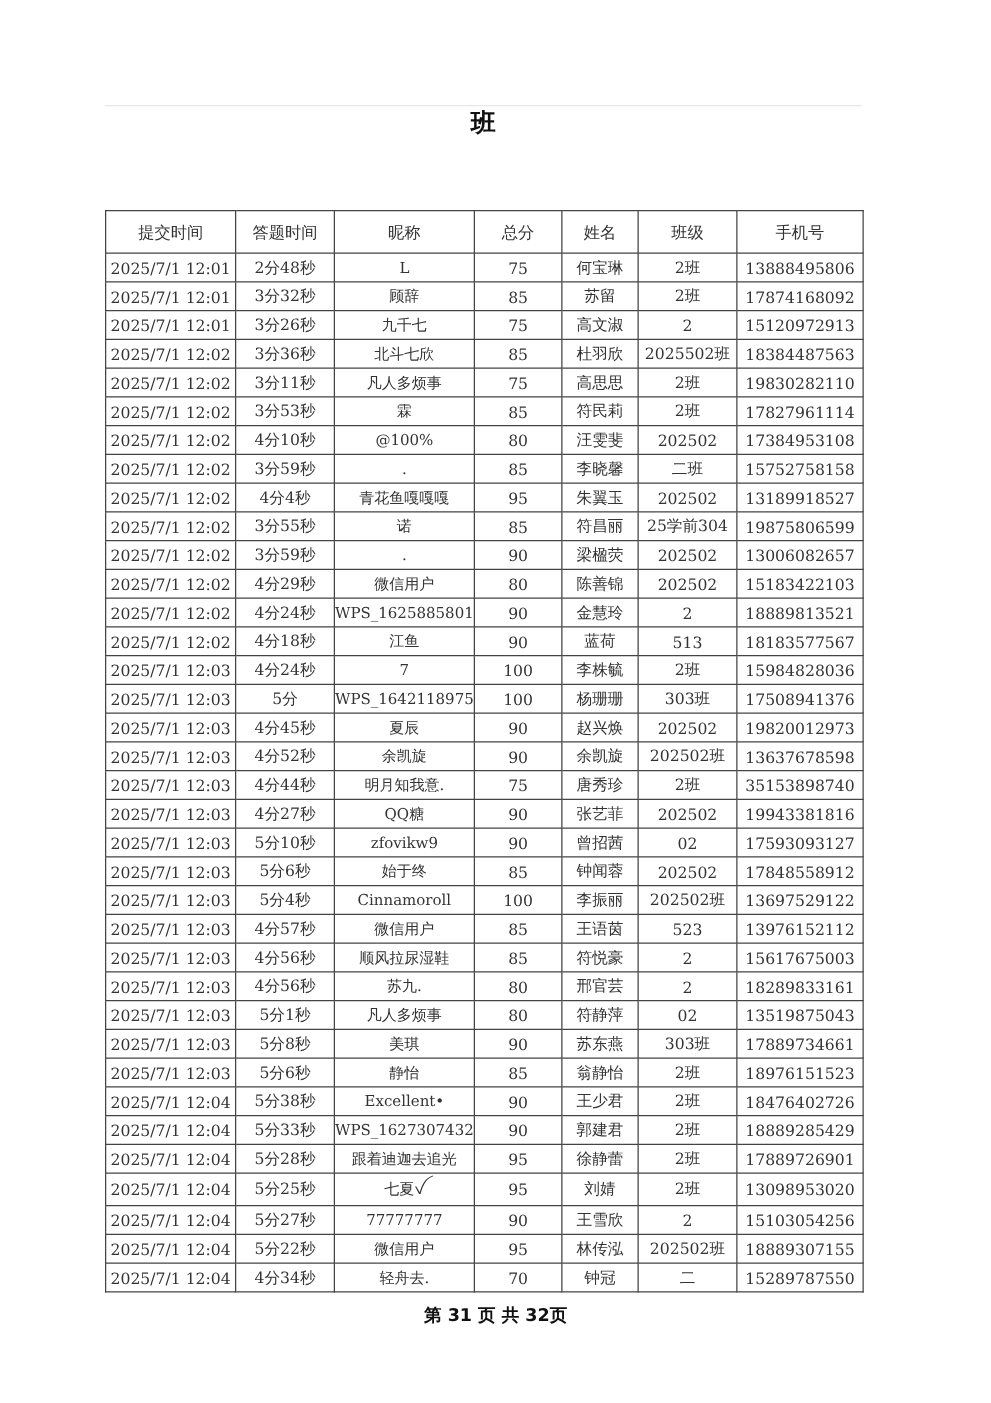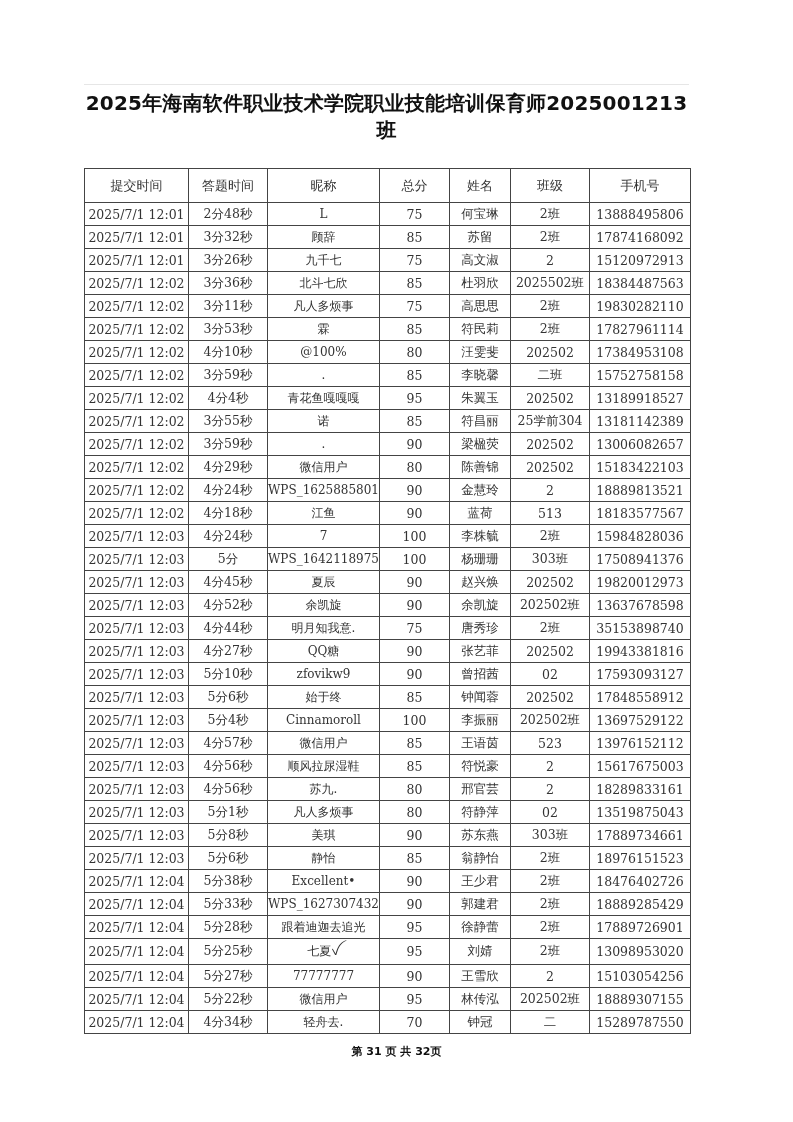--- a/index.html
+++ b/index.html
@@ -10,27 +10,26 @@
                  font-family:"DejaVu Sans","Liberation Sans",sans-serif; font-weight:bold; color:#111; }
   .t1 { font-size:20px; line-height:28px; margin-top:4px; letter-spacing:0.2px; }
   .t2 { font-size:20px; line-height:26px; }
   .t3 { font-size:20px; line-height:28px; }
   table { position:absolute; left:84px; top:168px; border-collapse:collapse; table-layout:fixed; }
   th, td { border:1px solid #444; text-align:center; padding:0; overflow:hidden; white-space:nowrap; }
   th { height:33px; font-weight:normal; font-size:13px; color:#333; }
   td { height:22px; font-size:12.5px; color:#333; }
   td.nick { font-size:12px; }
   .footer { position:absolute; left:0; width:793px; top:1044px; text-align:center;
-            font-family:"DejaVu Sans","Liberation Sans",sans-serif; font-weight:bold; font-size:11px; color:#111; }
+            font-family:"DejaVu Sans","Liberation Sans",sans-serif; font-weight:bold; font-size:14px; color:#111; }
 </style>
 </head>
 <body>
 
 <div class="title-block">
-  <div class="t1">2025年海南软件职业技术学院职业技能培训保育师2025001213</div>
   <div class="t2">班</div>
 </div>
 
 <table>
   <colgroup>
     <col style="width:104px">
       <col style="width:79px">
       <col style="width:111px">
     <col style="width:70px">
       <col style="width:61px">
@@ -130,21 +129,21 @@
         <td>202502</td>
         <td>13189918527</td>
       </tr>
       <tr>
         <td>2025/7/1 12:02</td>
         <td>3分55秒</td>
         <td class="nick">诺</td>
         <td>85</td>
         <td>符昌丽</td>
         <td>25学前304</td>
-        <td>13181142389</td>
+        <td>19875806599</td>
       </tr>
       <tr>
         <td>2025/7/1 12:02</td>
         <td>3分59秒</td>
         <td class="nick">.</td>
         <td>90</td>
         <td>梁楹荧</td>
         <td>202502</td>
         <td>13006082657</td>
       </tr>

